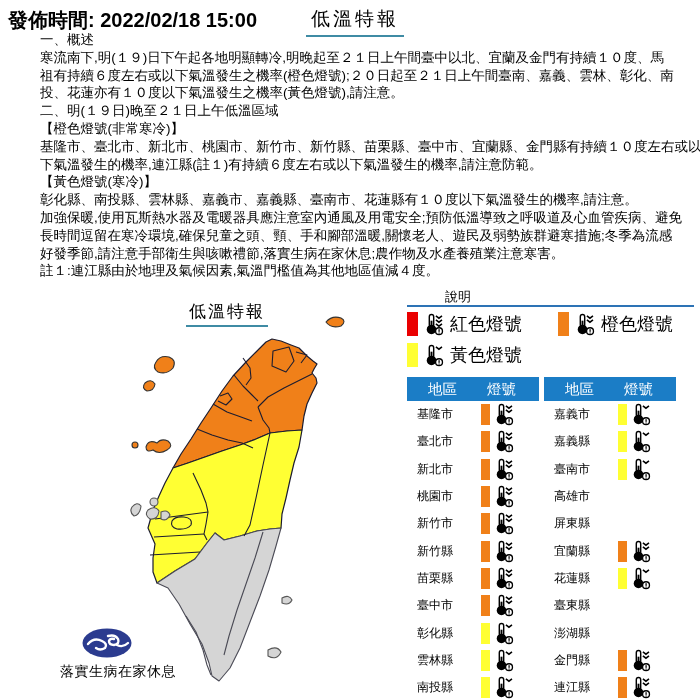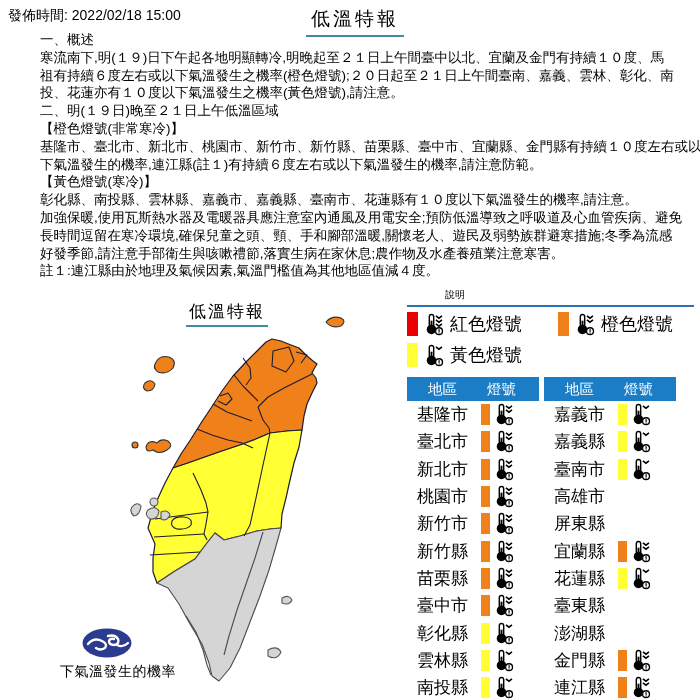--- a/index.html
+++ b/index.html
@@ -1,44 +1,44 @@
 <!DOCTYPE html>
 <html><head>
 <meta charset="utf-8">
 <style>
   html,body{margin:0;padding:0;background:#fff;}
   .page{position:relative;width:700px;height:700px;background:#fff;overflow:hidden;
         font-family:"Liberation Sans",sans-serif;color:#000;}
-  .pub{position:absolute;left:8px;top:7px;font-size:14px;white-space:nowrap;}
+  .pub{position:absolute;left:8px;top:7px;font-size:20px;white-space:nowrap;font-weight:bold;}
   .main-title{position:absolute;left:306px;top:6px;font-size:19px;letter-spacing:3px;
         padding:0 5px 3px;border-bottom:2px solid #3f8ba4;white-space:nowrap;}
   .body-text{position:absolute;left:40px;top:31px;width:656px;}
   .bline{font-size:13.5px;line-height:17.8px;white-space:nowrap;}
   .map-title{position:absolute;left:186px;top:300px;font-size:17px;letter-spacing:2px;
         padding:0 3px 2px;border-bottom:2px solid #3f8ba4;white-space:nowrap;}
   svg.map{position:absolute;left:60px;top:300px;}
   svg.logo{position:absolute;left:81px;top:627px;}
   .agency{position:absolute;left:60px;top:663px;font-size:14px;letter-spacing:0.5px;white-space:nowrap;}
-  .legend-title{position:absolute;left:413px;top:288px;font-size:10px;padding-left:32px;}
+  .legend-title{position:absolute;left:413px;top:288px;font-size:13px;padding-left:32px;}
   .legend-rule{position:absolute;left:407px;top:305px;width:287px;height:2px;background:#2d73b5;}
   .legend-item{position:absolute;display:flex;align-items:center;gap:5px;height:26px;}
   #legend-0{left:407px;top:311px;}
   #legend-1{left:558px;top:311px;}
   #legend-2{left:407px;top:342px;}
   .lswatch{width:11px;height:24px;display:inline-block;}
   .licon{width:22px;height:24px;display:inline-flex;align-items:center;}
   .llabel{font-size:18px;white-space:nowrap;}
   .sigtable{position:absolute;top:377px;width:132px;}
   #table-left{left:407px;}
   #table-right{left:544px;}
   .thead{height:24px;background:#1b7dc6;color:#fff;display:flex;align-items:center;font-size:14.5px;}
   .th-region{padding-left:21px;width:59px;}
   .th-signal{white-space:nowrap;}
   .trow{height:27.3px;display:flex;align-items:center;}
-  .tname{font-size:17px;width:64px;padding-left:10px;white-space:nowrap;}
+  .tname{font-size:12px;width:64px;padding-left:10px;white-space:nowrap;}
   .tswatch{width:9px;height:21px;display:inline-block;}
   .ticon{margin-left:3px;display:inline-flex;align-items:center;}
 </style>
 </head>
 <body>
 
 <div class="page">
 
   <div class="pub">發佈時間: 2022/02/18 15:00</div>
   <div class="main-title">低溫特報</div>
@@ -105,21 +105,21 @@
   </svg>
 
   <svg class="logo" width="54" height="34" viewBox="0 0 54 34">
     <ellipse cx="26" cy="16" rx="24.5" ry="14.5" fill="#2b3b8f"></ellipse>
     <g fill="none" stroke="#fff" stroke-width="2.4" stroke-linecap="round">
       <path d="M7,17 Q13,10 21,14 Q27,17 24,21 Q19,24 15,21"></path>
       <path d="M27,9 Q34,7 37,12 Q39,17 33,18 Q28,18 28,14 Q29,11 33,12"></path>
       <path d="M36,18 Q42,21 47,16"></path>
     </g>
   </svg>
-  <div class="agency">下氣溫發生的機率</div>
+  <div class="agency">落實生病在家休息</div>
 
   <div class="legend-title">說明</div>
   <div class="legend-rule"></div>
 
   <div class="legend-item" id="legend-0">
     <span class="lswatch" style="background: rgb(234, 0, 1);"></span>
     <span class="licon">
         <svg viewBox="0 0 22 24" width="21" height="23">
           <rect x="6.6" y="1.5" width="4.6" height="13" rx="2.3" fill="#fff" stroke="#000" stroke-width="1.5"></rect>
           <circle cx="8.9" cy="17.2" r="5" fill="#000"></circle>

